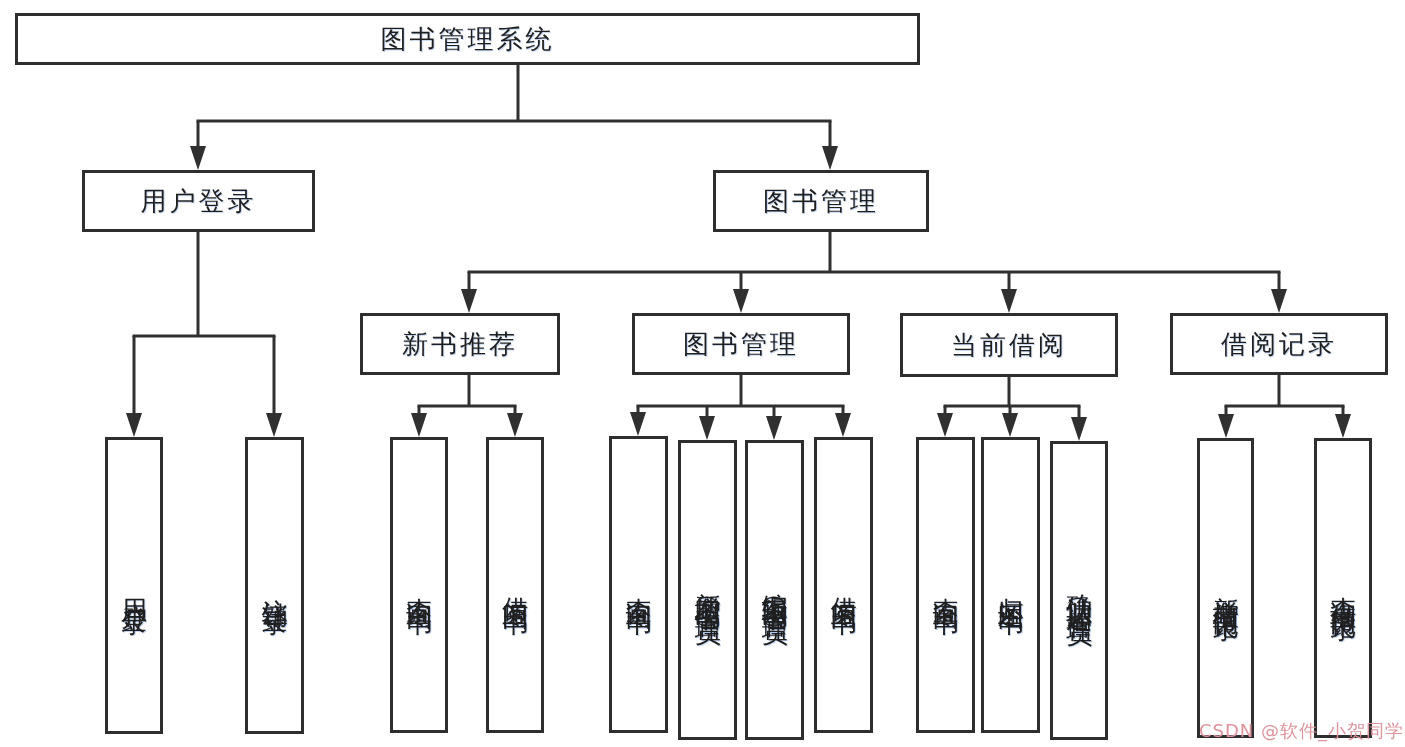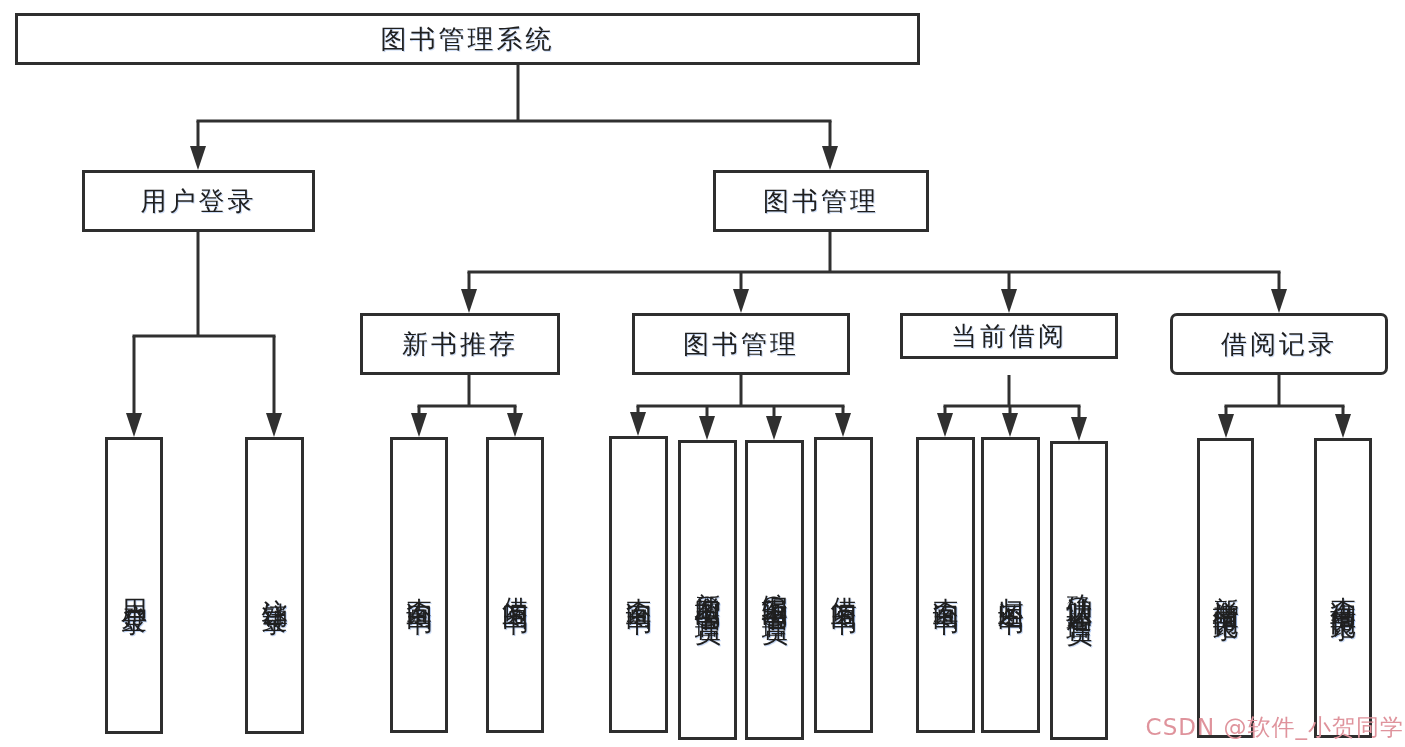--- a/index.html
+++ b/index.html
@@ -36,21 +36,21 @@
     text-orientation: mixed;
     letter-spacing: 4px;
     line-height: 1.05;
     white-space: nowrap;
   }
   #watermark {
     position: absolute;
     right: 1px;
     bottom: 4px;
     z-index: 2;
-    font-size: 23px;
+    font-size: 18px;
     letter-spacing: 1px;
     color: #df939c;
     white-space: nowrap;
   }
 </style>
 </head>
 <body>
 
 <div id="stage">
 
@@ -118,22 +118,22 @@
     </g>
   </svg>
 
   <div class="node" style="left:15px; top:13px; width:905px; height:52px;">图书管理系统</div>
 
   <div class="node" style="left:82px; top:170px; width:233px; height:62px;">用户登录</div>
   <div class="node" style="left:713px; top:170px; width:216px; height:62px;">图书管理</div>
 
   <div class="node" style="left:360px; top:313px; width:200px; height:62px;">新书推荐</div>
   <div class="node" style="left:632px; top:313px; width:218px; height:62px;">图书管理</div>
-  <div class="node" style="left:900px; top:313px; width:218px; height:46px;">当前借阅</div>
-  <div class="node" style="left:1170px; top:313px; width:218px; height:62px;border-radius:7px;">借阅记录</div>
+  <div class="node" style="left:900px; top:313px; width:218px; height:64px;">当前借阅</div>
+  <div class="node" style="left:1170px; top:313px; width:218px; height:62px;">借阅记录</div>
 
   <div class="node leaf" style="left:105px; top:437px; width:58px; height:297px;">
     <span>用户登录</span>
   </div>
   <div class="node leaf" style="left:245px; top:437px; width:59px; height:297px;">
     <span>注销登录</span>
   </div>
 
   <div class="node leaf" style="left:390px; top:437px; width:58px; height:296px;">
     <span>查询图书</span>

